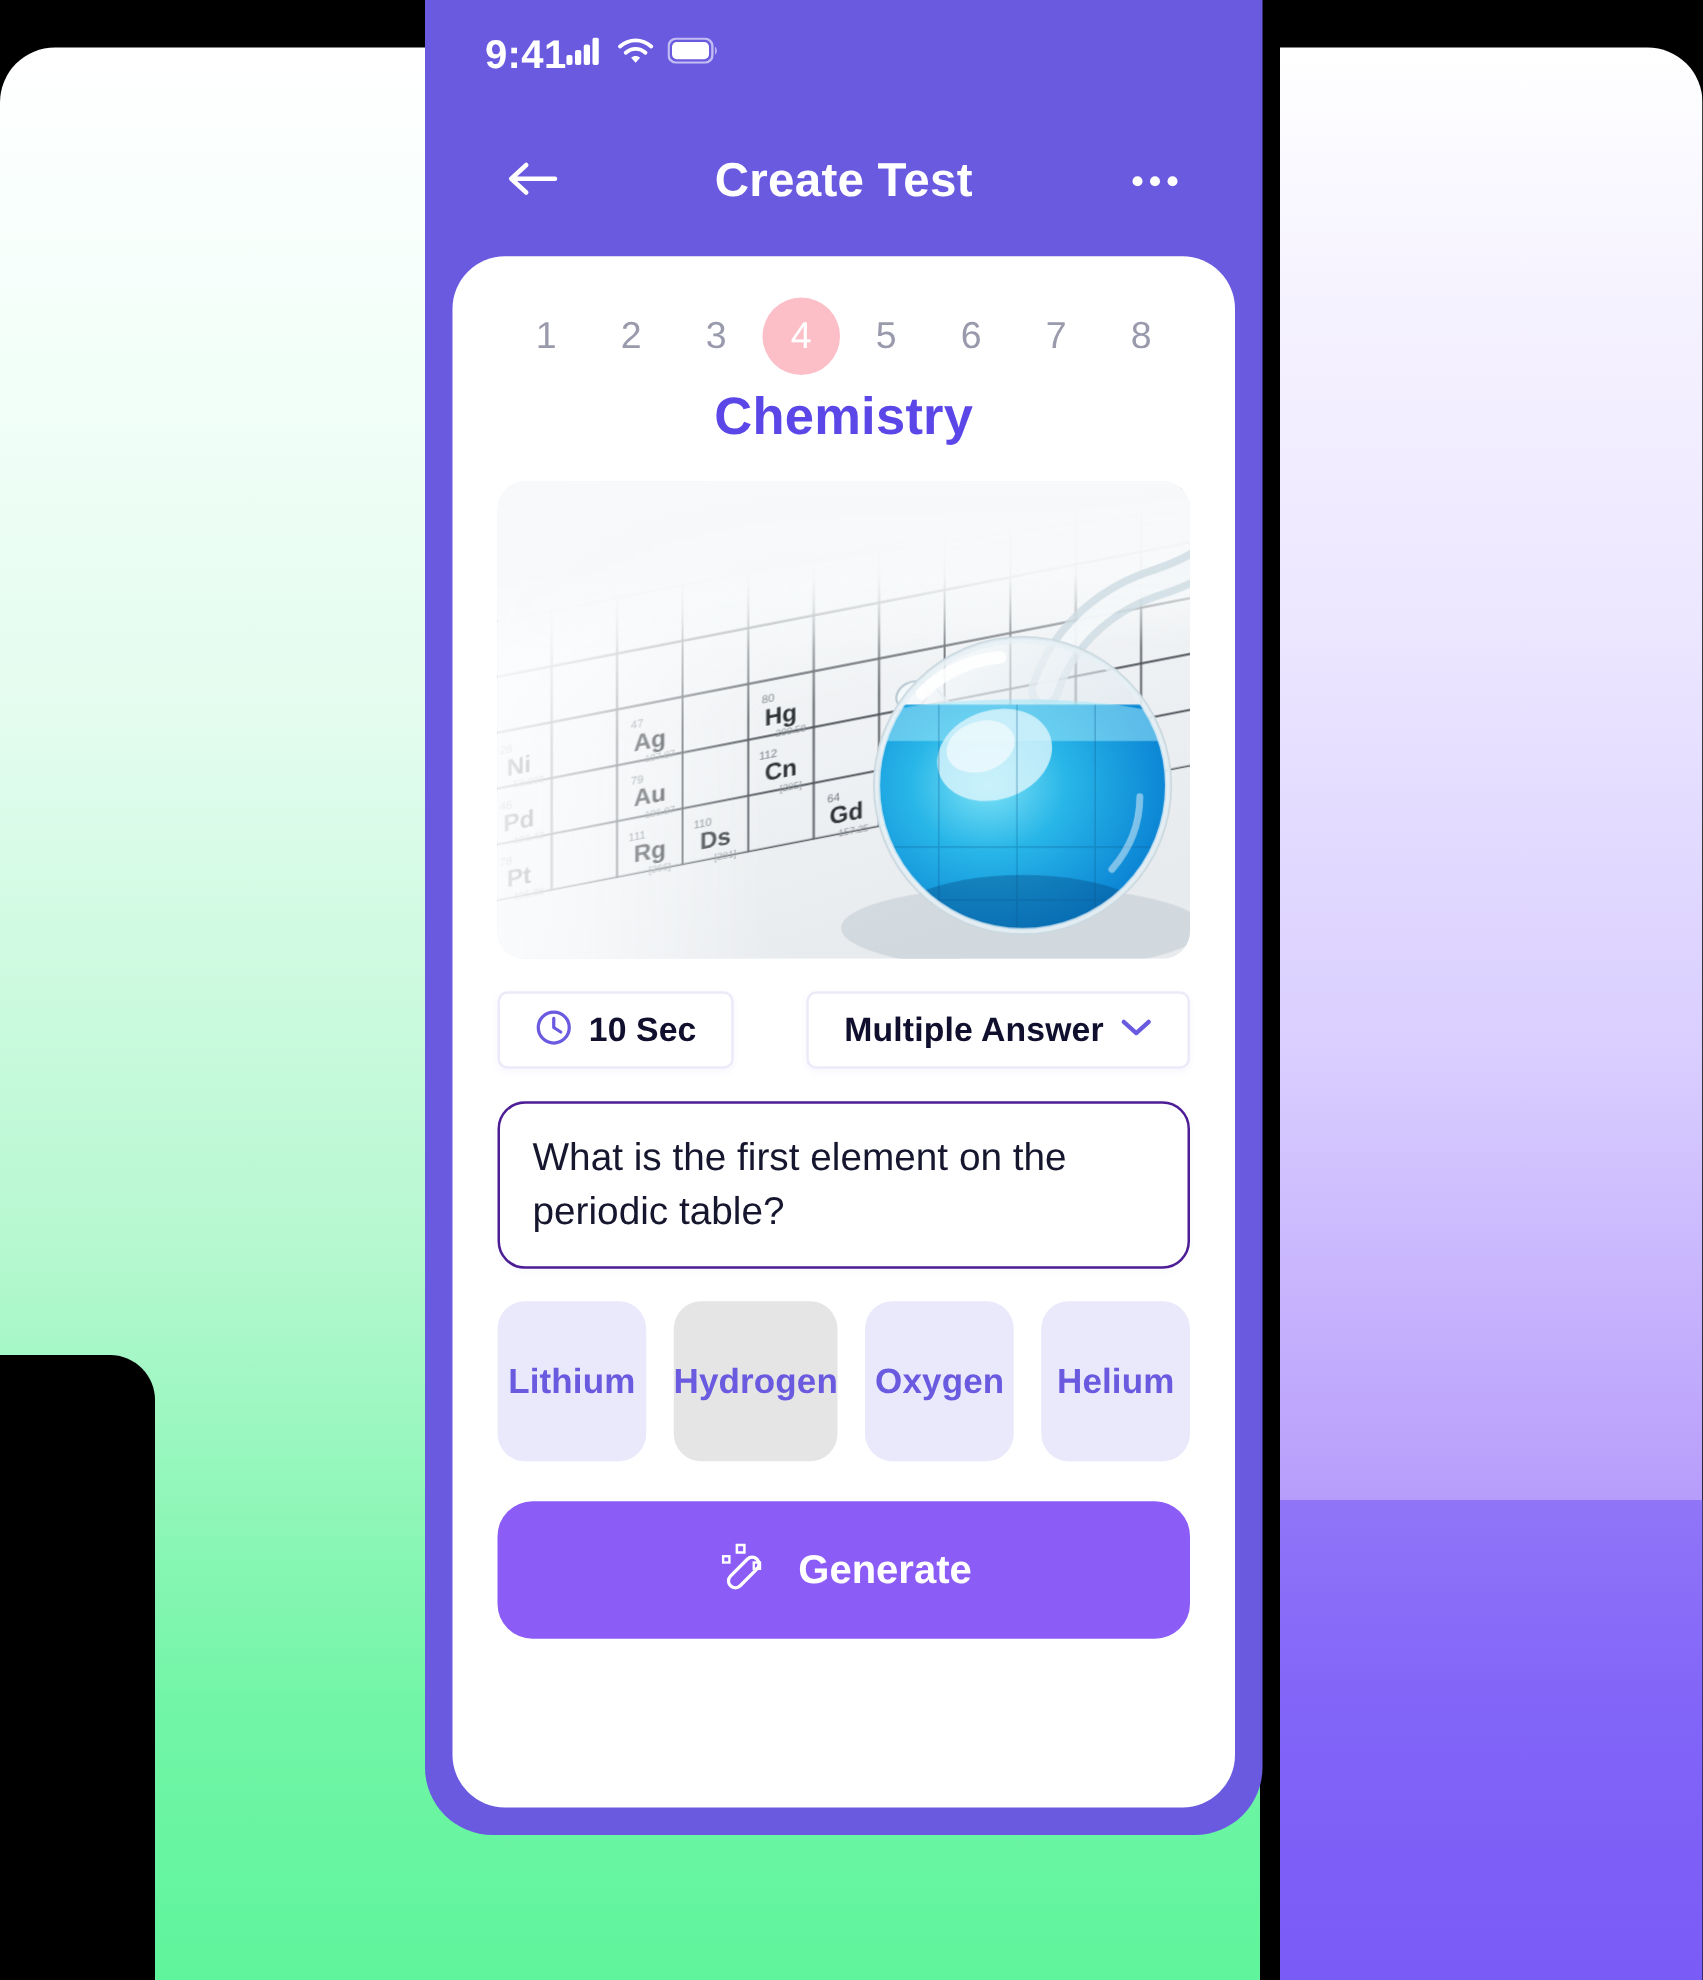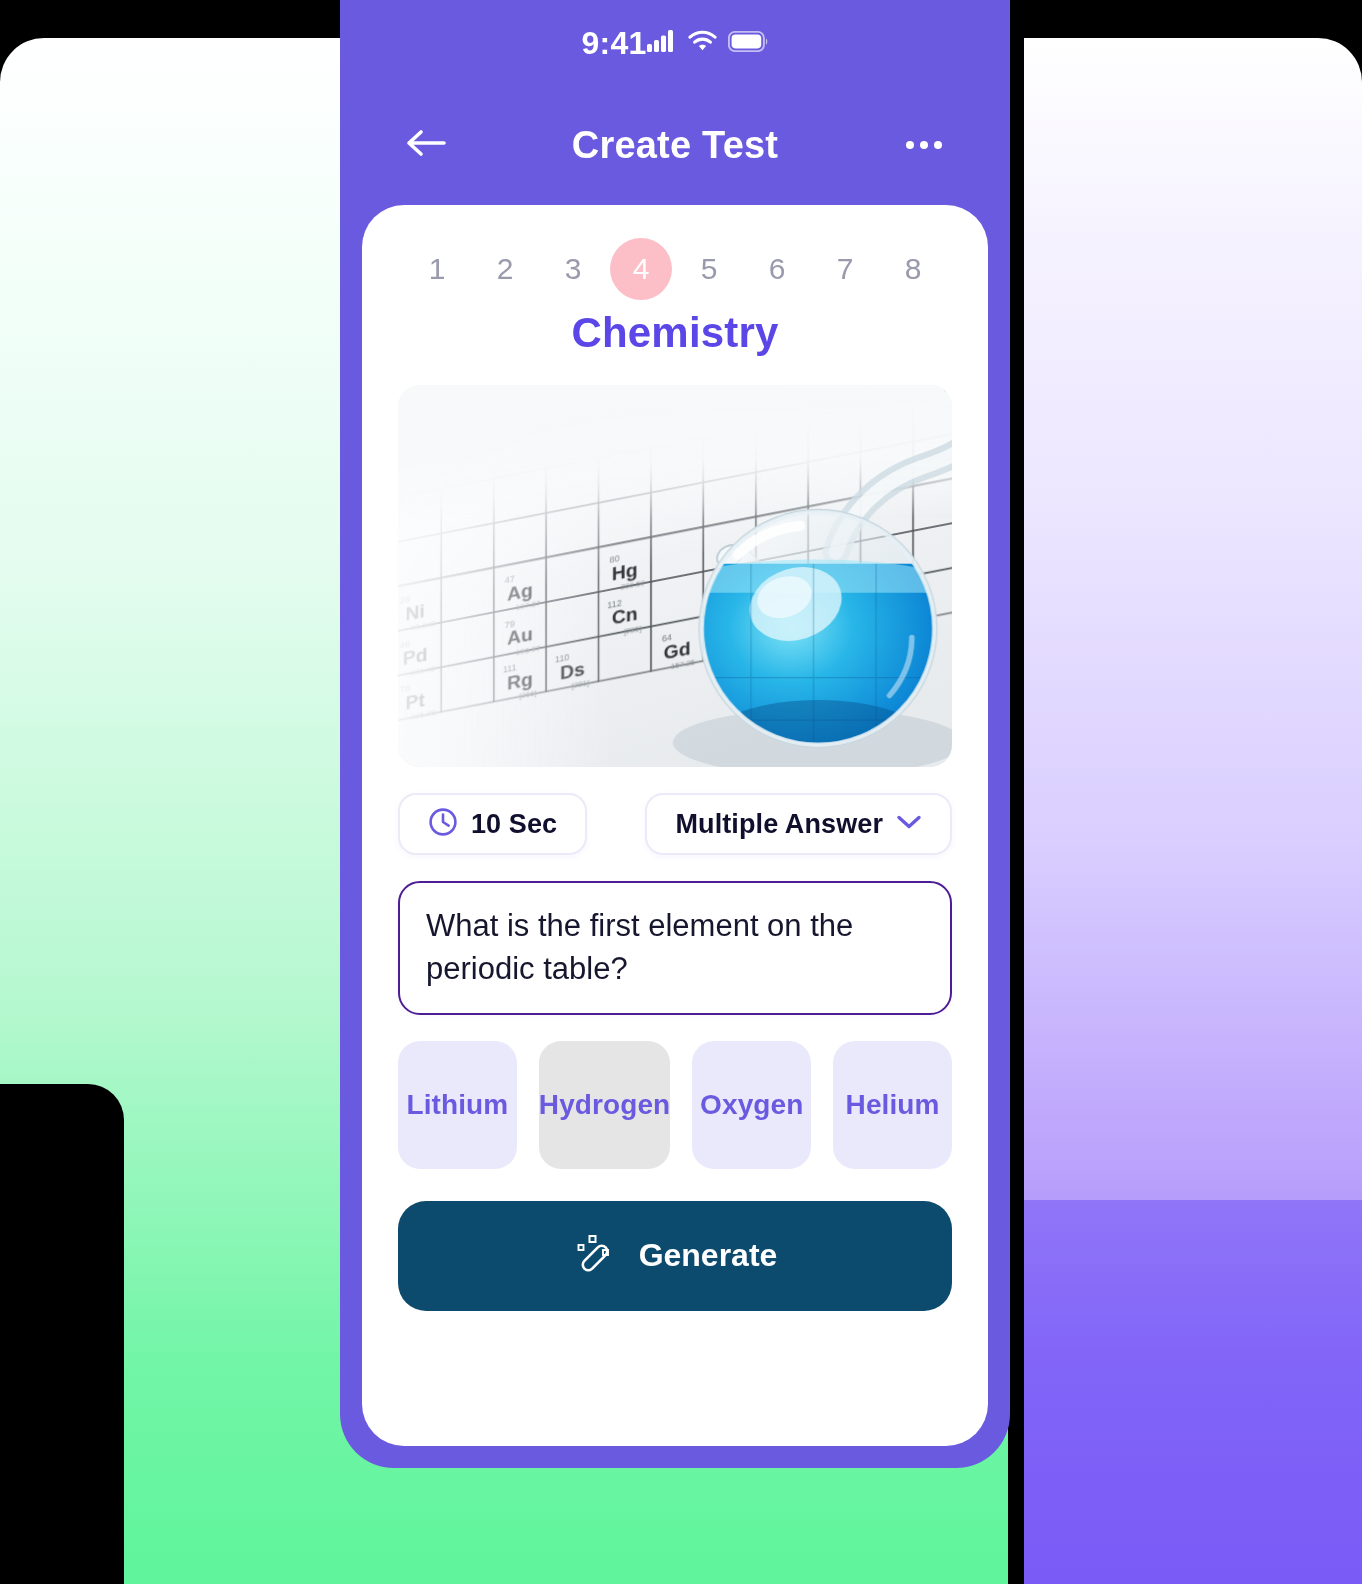--- a/index.html
+++ b/index.html
@@ -72,21 +72,21 @@
     overflow: hidden;
   }
 
   
   .statusbar {
     position: relative;
     height: 86px;
     padding: 16px 48px;
     display: flex;
     align-items: center;
-    justify-content: center;
+    justify-content: flex-start;
     color: #ffffff;
   }
   .status-time {
     font-size: 32px;
     font-weight: 600;
     letter-spacing: 0.3px;
   }
   .status-icons {
     display: flex;
     align-items: center;
@@ -198,21 +198,21 @@
     align-items: center;
     justify-content: space-between;
     height: 62px;
   }
   .pill {
     display: flex;
     align-items: center;
     gap: 13px;
     height: 62px;
     padding: 0 28px;
-    border-radius: 18px;
+    border-radius: 8px;
     background: #ffffff;
     border: 2px solid #eceaf8;
     box-shadow: 0 2px 6px rgba(90, 70, 232, 0.05);
     cursor: pointer;
   }
   .pill-label {
     font-size: 27px;
     font-weight: 700;
     color: #10102e;
     letter-spacing: 0.1px;
@@ -258,21 +258,21 @@
     letter-spacing: 0.1px;
   }
   .option.selected { background: #e5e5e5; }
 
   
   .generate {
     margin-top: 32px;
     width: 100%;
     height: 110px;
     border-radius: 28px;
-    background: #0c4a6e;
+    background: #8b5cf6;
     color: #ffffff;
     display: flex;
     align-items: center;
     justify-content: center;
     gap: 22px;
     font-size: 32px;
     font-weight: 700;
     cursor: pointer;
     border: none;
     font-family: inherit;

